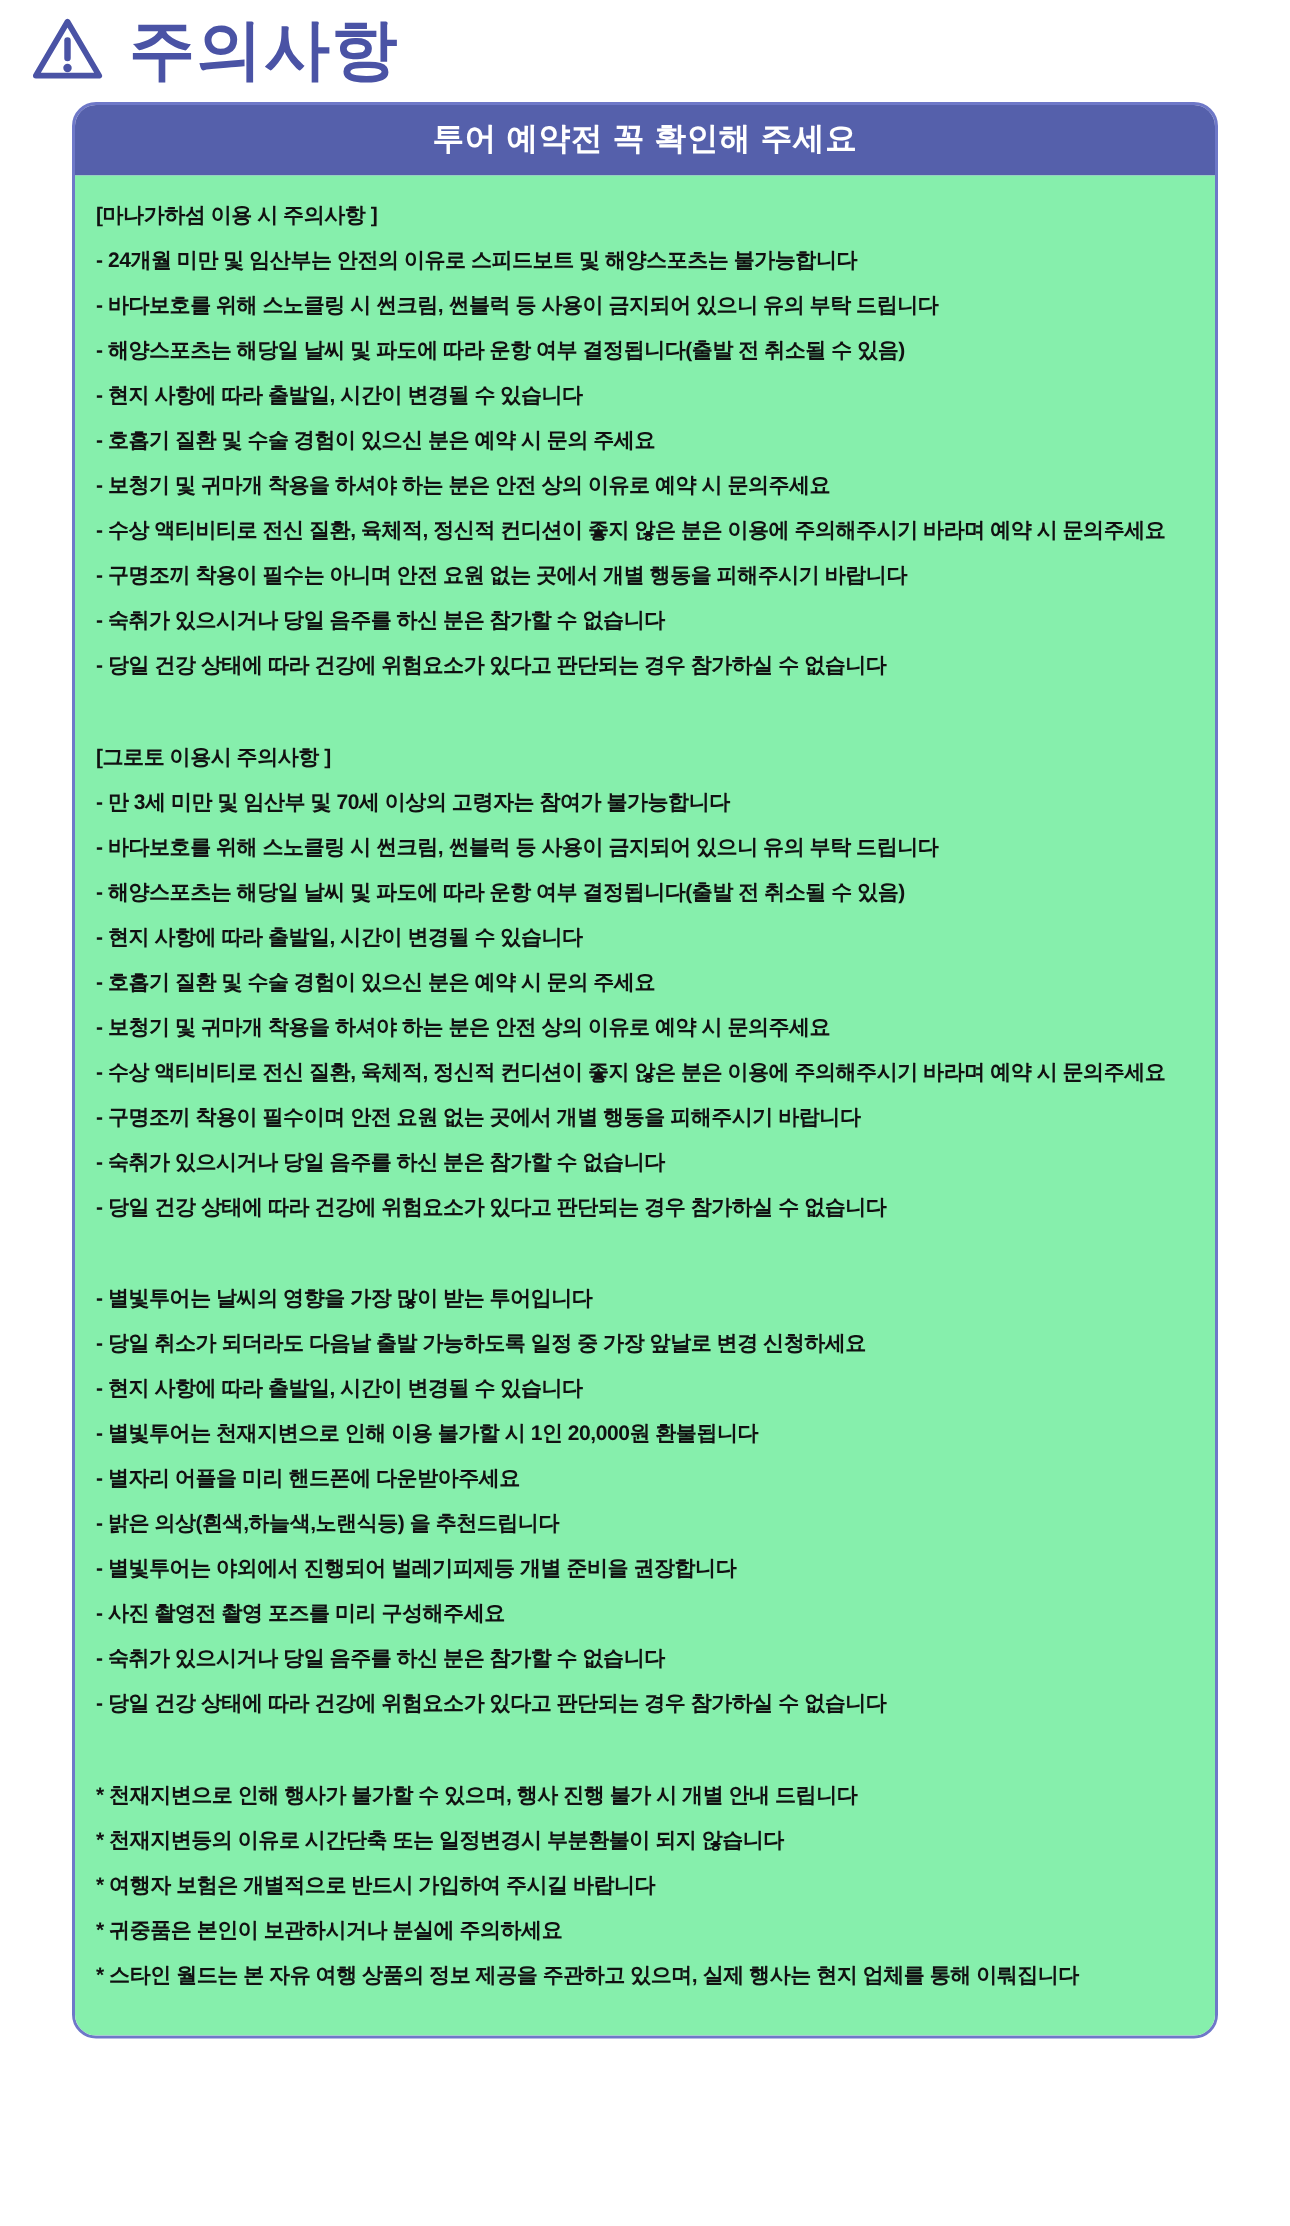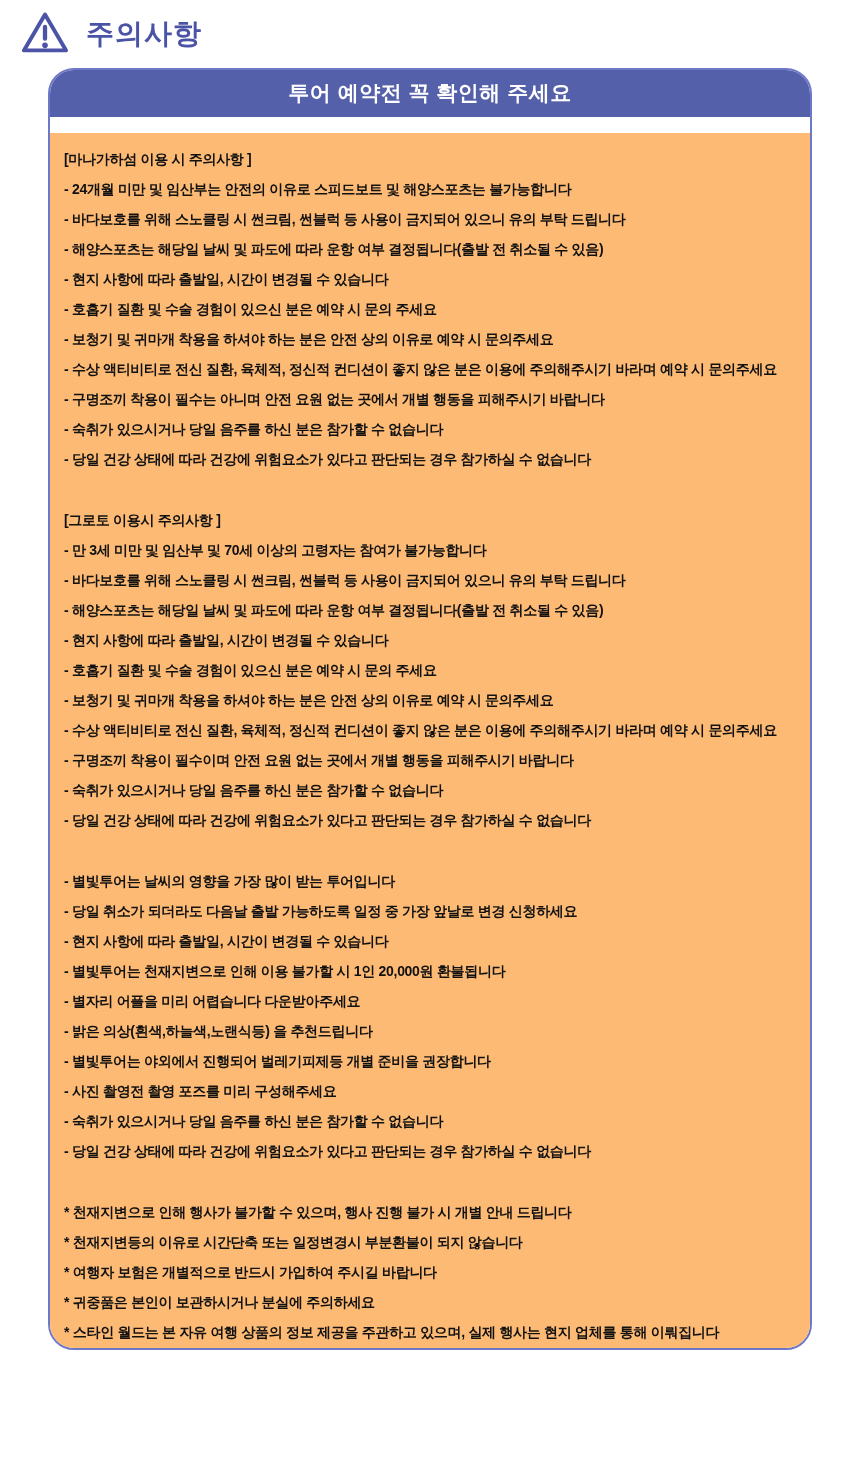--- a/index.html
+++ b/index.html
@@ -17,42 +17,41 @@
     overflow:hidden;
   }
   .page{position:relative;width:860px;height:1484px;}
 
   .title-row{
     display:flex;align-items:center;gap:16px;
     padding:8px 0 0 20px;height:60px;
   }
   .warn-icon{width:50px;height:50px;display:inline-flex;align-items:center;justify-content:center;}
   .page-title{
-    font-size:28px;font-weight:800;color:var(--accent);
+    font-size:44px;font-weight:800;color:var(--accent);
     letter-spacing:1px;line-height:1;
   }
 
   .notice-box{
     position:absolute;left:48px;top:68px;width:764px;
     border:2px solid var(--border);
-    border-radius:26px;
+    border-radius:16px;
     overflow:hidden;background:#ffffff;
   }
   .notice-header{
     height:48px;line-height:48px;
     background:var(--header-bg);
     color:#ffffff;text-align:center;
     font-size:21px;font-weight:700;
     letter-spacing:0.5px;
     margin:-1px -1px 0 -1px;
   }
   .notice-body{
-    padding:11px 4px 1px 14px;
-    background:#fdba74;
-    margin-top:16px;
+    padding:11px 4px 26px 14px;
+    background:#86efac;
   }
   .section{margin-top:31px;}
   .section:first-child{margin-top:0;}
   .section-title,.line{
     line-height:30px;height:30px;
     font-size:14px;font-weight:700;color:var(--text);
     white-space:nowrap;letter-spacing:-0.3px;
   }
   .section.final .line{font-size:14px;line-height:30px;height:30px;}
 </style>
@@ -99,21 +98,21 @@
           <div class="line">- 수상 액티비티로 전신 질환, 육체적, 정신적 컨디션이 좋지 않은 분은 이용에 주의해주시기 바라며 예약 시 문의주세요</div>
           <div class="line">- 구명조끼 착용이 필수이며 안전 요원 없는 곳에서 개별 행동을 피해주시기 바랍니다</div>
           <div class="line">- 숙취가 있으시거나 당일 음주를 하신 분은 참가할 수 없습니다</div>
           <div class="line">- 당일 건강 상태에 따라 건강에 위험요소가 있다고 판단되는 경우 참가하실 수 없습니다</div>
         </section>
         <section class="section">
           <div class="line">- 별빛투어는 날씨의 영향을 가장 많이 받는 투어입니다</div>
           <div class="line">- 당일 취소가 되더라도 다음날 출발 가능하도록 일정 중 가장 앞날로 변경 신청하세요</div>
           <div class="line">- 현지 사항에 따라 출발일, 시간이 변경될 수 있습니다</div>
           <div class="line">- 별빛투어는 천재지변으로 인해 이용 불가할 시 1인 20,000원 환불됩니다</div>
-          <div class="line">- 별자리 어플을 미리 어렵습니다 다운받아주세요</div>
+          <div class="line">- 별자리 어플을 미리 핸드폰에 다운받아주세요</div>
           <div class="line">- 밝은 의상(흰색,하늘색,노랜식등) 을 추천드립니다</div>
           <div class="line">- 별빛투어는 야외에서 진행되어 벌레기피제등 개별 준비을 권장합니다</div>
           <div class="line">- 사진 촬영전 촬영 포즈를 미리 구성해주세요</div>
           <div class="line">- 숙취가 있으시거나 당일 음주를 하신 분은 참가할 수 없습니다</div>
           <div class="line">- 당일 건강 상태에 따라 건강에 위험요소가 있다고 판단되는 경우 참가하실 수 없습니다</div>
         </section>
         <section class="section final">
           <div class="line">* 천재지변으로 인해 행사가 불가할 수 있으며, 행사 진행 불가 시 개별 안내 드립니다</div>
           <div class="line">* 천재지변등의 이유로 시간단축 또는 일정변경시 부분환불이 되지 않습니다</div>
           <div class="line">* 여행자 보험은 개별적으로 반드시 가입하여 주시길 바랍니다</div>

